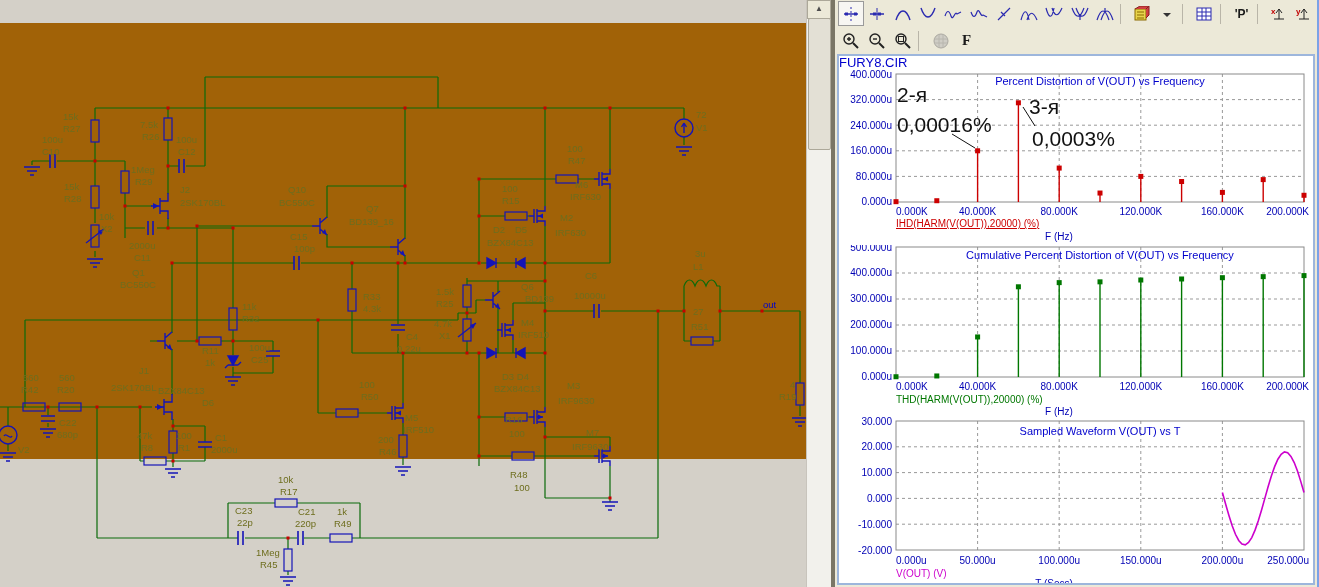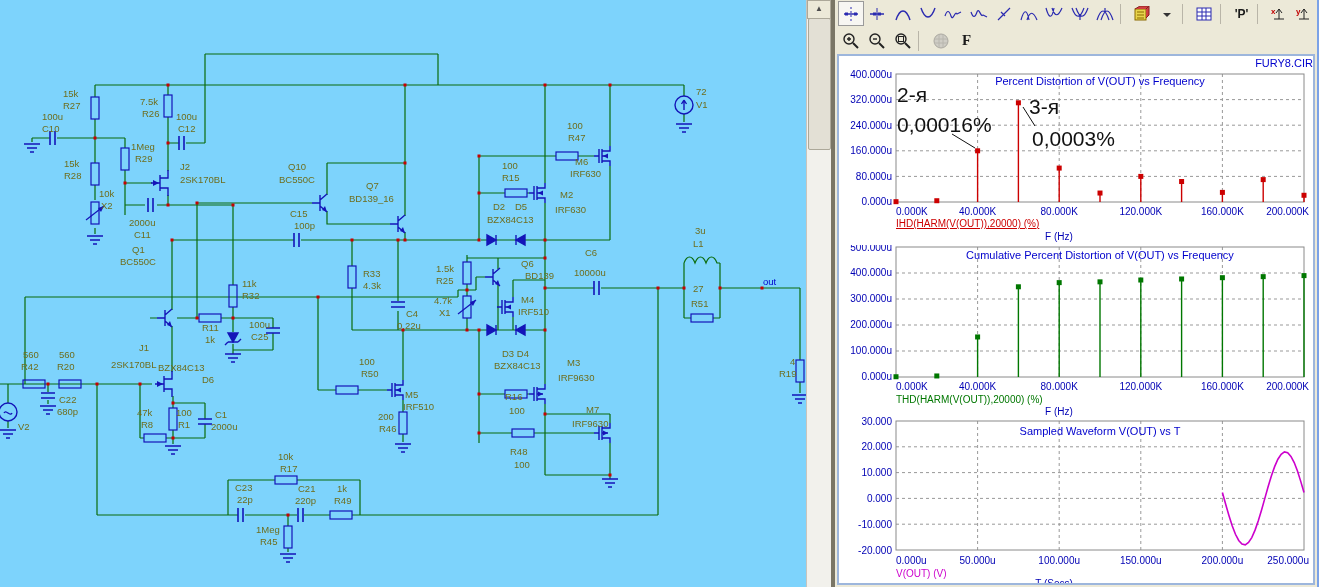--- a/index.html
+++ b/index.html
@@ -1,31 +1,31 @@
 <!DOCTYPE html>
 <html><head>
 <meta charset="utf-8">
 <style>
   html,body{margin:0;padding:0;background:#d4d0c8;}
   body{width:1319px;height:587px;overflow:hidden;display:flex;font-family:"Liberation Sans",sans-serif;}
-  .schem{width:806px;height:587px;background:#7dd3fc;flex:none;}
+  .schem{width:806px;height:436px;background:#a16207;flex:none;margin-top:23px;}
   .vscroll{width:24px;height:587px;background:#f2f1ec;border-left:1px solid #c8c4bc;flex:none;position:relative;}
   .vs-btn{height:17px;background:#ece9d8;border:1px solid #aca899;text-align:center;font-size:8px;color:#4d4d4d;line-height:15px;}
   .vs-thumb{position:absolute;top:18px;left:1px;width:21px;height:130px;background:#e3e0d5;border:1px solid #aca899;border-radius:2px;}
   .divider{width:4px;background:#7a7666;flex:none;}
   .right{flex:1;display:flex;flex-direction:column;background:#ece9d8;min-width:0;border-right:2px solid #7ba2e7;}
   .tbrow{height:27px;display:flex;align-items:center;padding-left:3px;flex:none;}
   .tbtn{width:25px;height:23px;display:flex;align-items:center;justify-content:center;margin-right:1px;}
   .tbtn.pressed{border:1px solid #9a9a9a;background:#f7f6f2;}
   .tbtn svg{display:block;}
   .tsep{width:6px;height:20px;border-left:1px solid #b9b5a8;margin:0 3px 0 2px;}
   .plabel{font-weight:bold;font-size:12px;color:#1a1a1a;}
   .flabel{font-family:"Liberation Serif",serif;font-weight:bold;font-size:15px;color:#1a1a1a;}
   .plotwin{flex:1;margin:0 2px 2px 2px;border:2px solid #9db6dc;background:#ffffff;overflow:hidden;}
-  .ptitle{text-align:right;font-size:11px;color:#0000cc;height:14px;line-height:14px;}
+  .ptitle{text-align:left;font-size:13px;color:#0000cc;height:14px;line-height:14px;}
   .chart{display:block;}
   text{font-family:"Liberation Sans",sans-serif;}
   .tick{font-size:10px;fill:#0000b4;}
   .ctitle{font-size:11px;fill:#0000cc;}
   .leg0{font-size:10px;fill:#cc0000;text-decoration:underline;}
   .leg1{font-size:10px;fill:#007700;}
   .leg2{font-size:10px;fill:#cc00cc;}
   .ann{font-size:21px;fill:#111111;}
   .slab{font-size:9.5px;fill:#6e6e1e;}
   .slab.bl{fill:#0000cc;}

